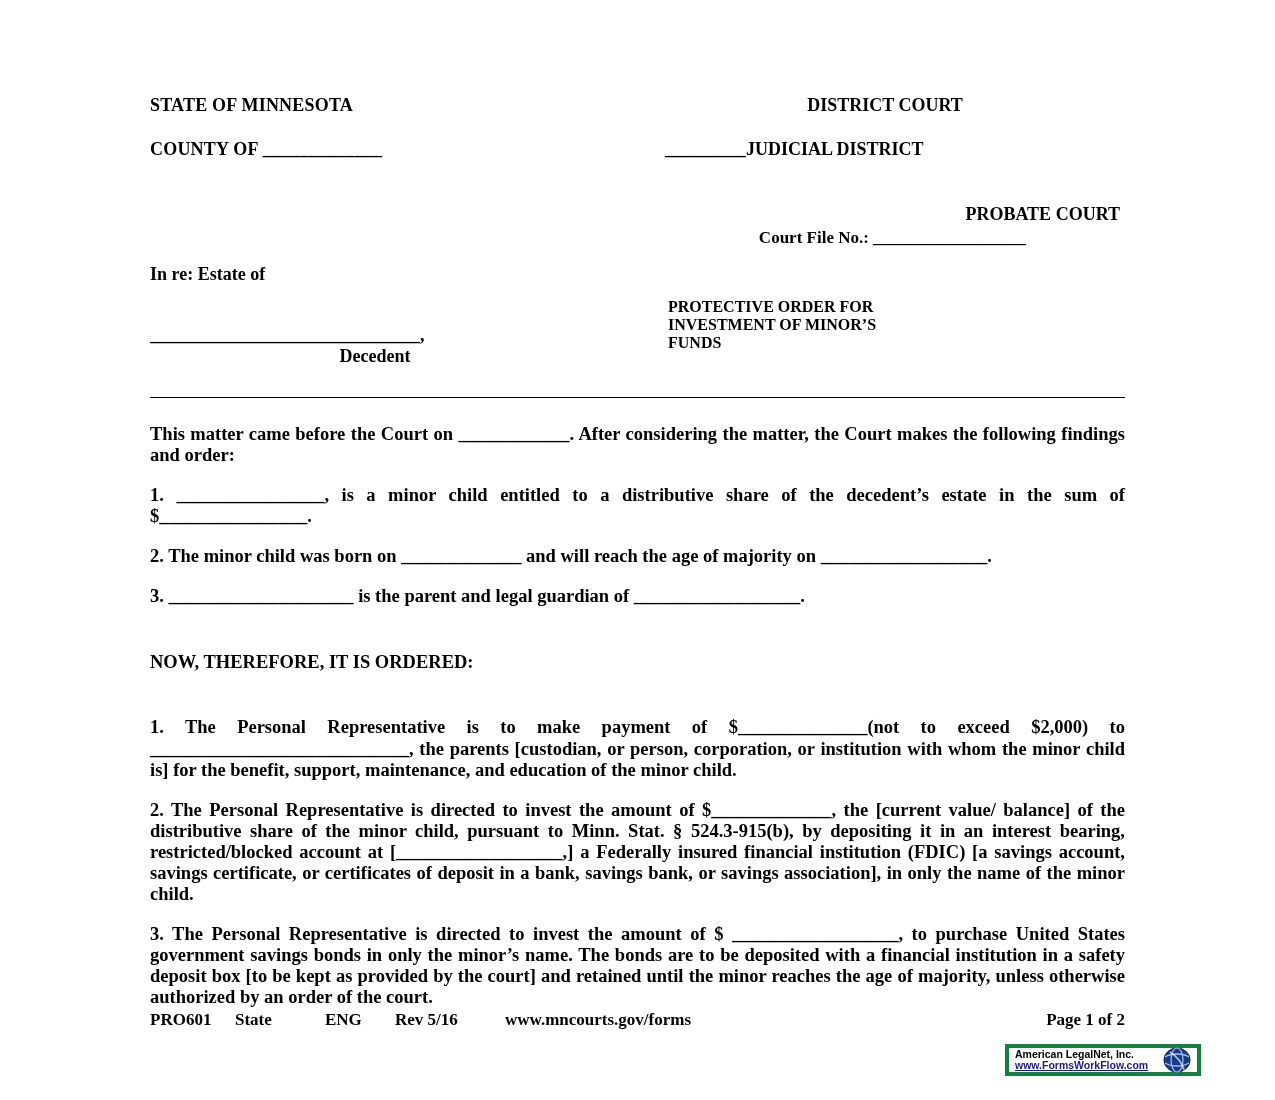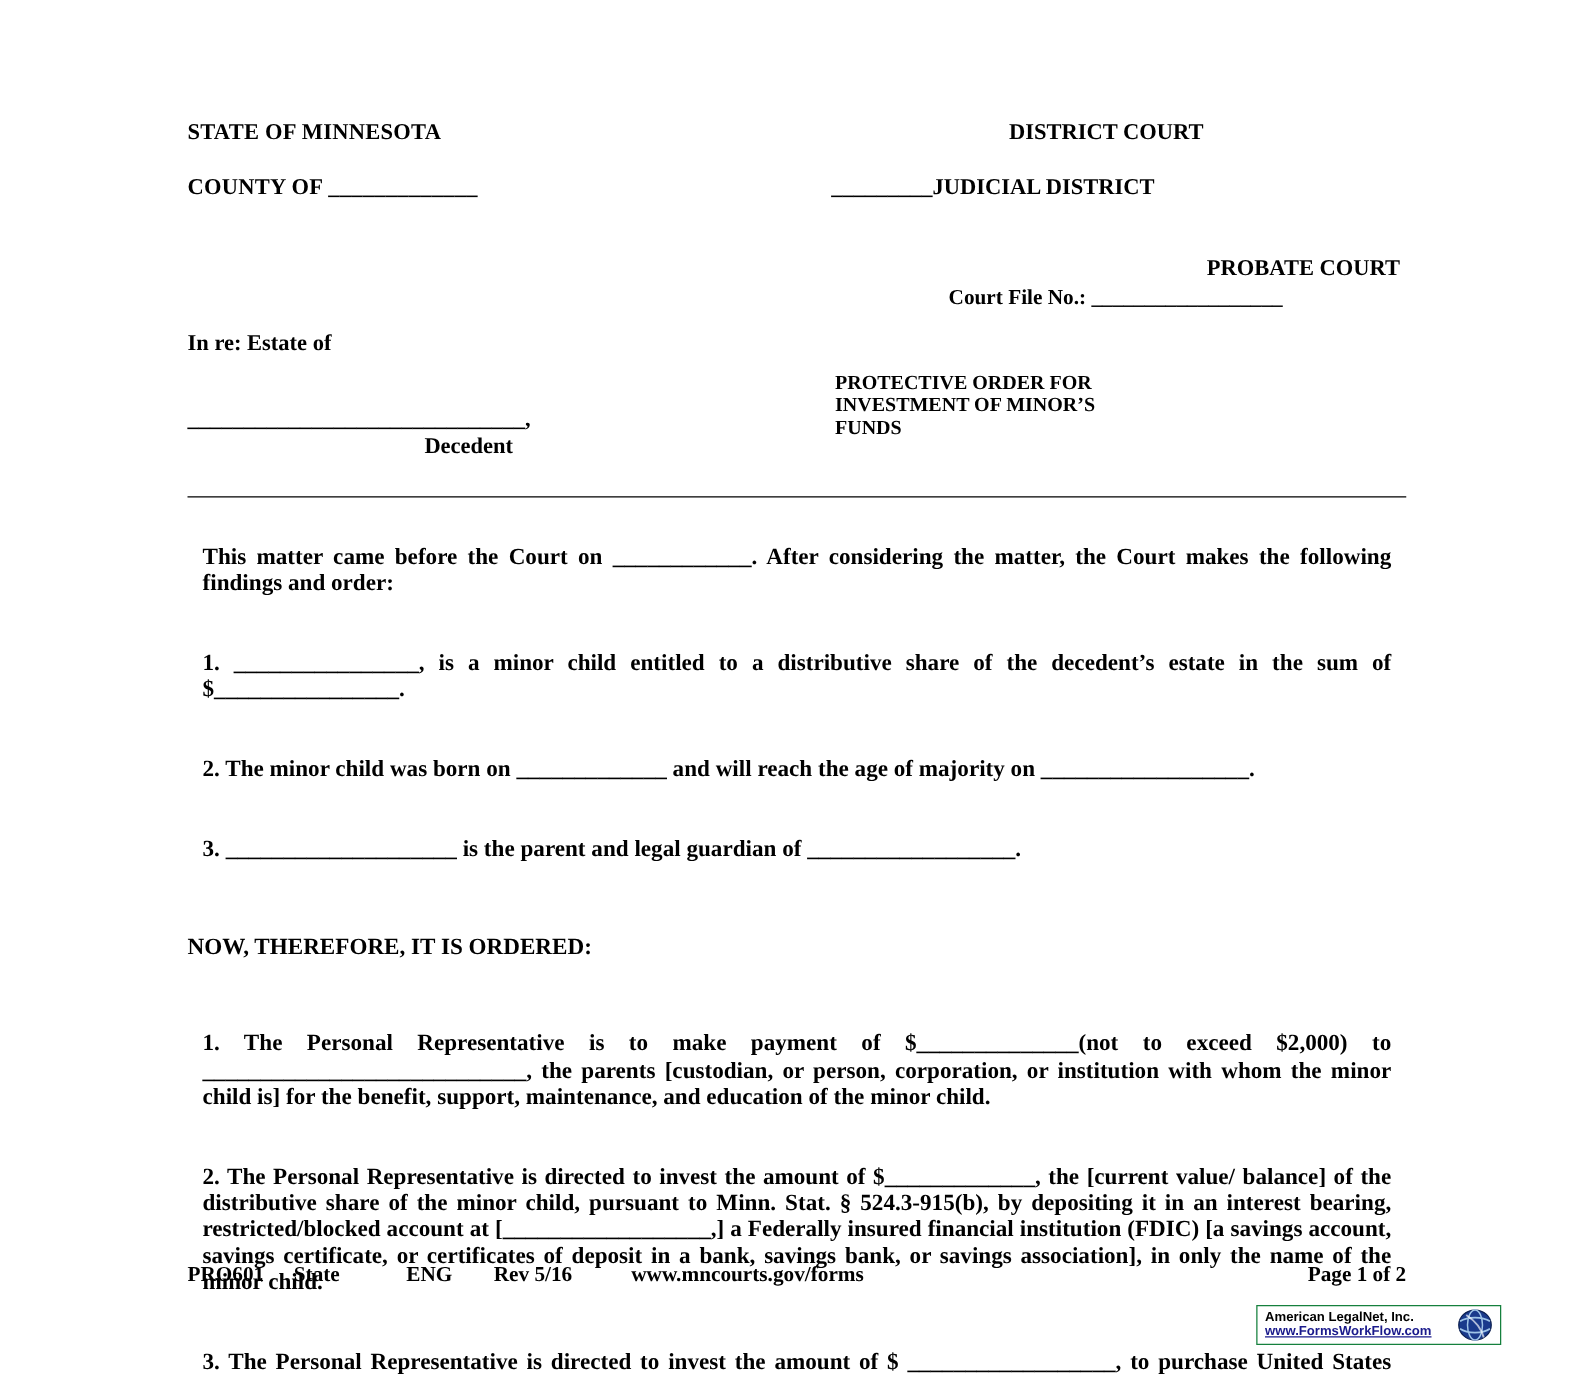--- a/index.html
+++ b/index.html
@@ -104,21 +104,21 @@
     margin: 0;
     width: 100%;
   }
 
   
   .body-text {
     font-size: 18.5px;
     line-height: 1.14;
     text-align: justify;
     font-weight: bold;
-    margin: 12px;
+    margin: 0;
   }
   .p-gap { height: 19px; }
   .p-gap-lg { height: 26px; }
 
   .nowtherefore {
     font-weight: bold;
     font-size: 18.5px;
   }
 
   
@@ -138,21 +138,21 @@
   .f-rev { width: 110px; }
   .f-url { flex: 1; }
   .f-page { text-align: right; white-space: nowrap; }
 
   .stamp {
     position: absolute;
     left: 1005px;
     top: 1044px;
     width: 196px;
     height: 32px;
-    border: 1px solid #15803d;
+    border: 4px solid #15803d;
     background: #ffffff;
     box-sizing: border-box;
     display: flex;
     align-items: center;
   }
   .stamp-text {
     flex: 1;
     padding-left: 6px;
     line-height: 1.05;
   }

